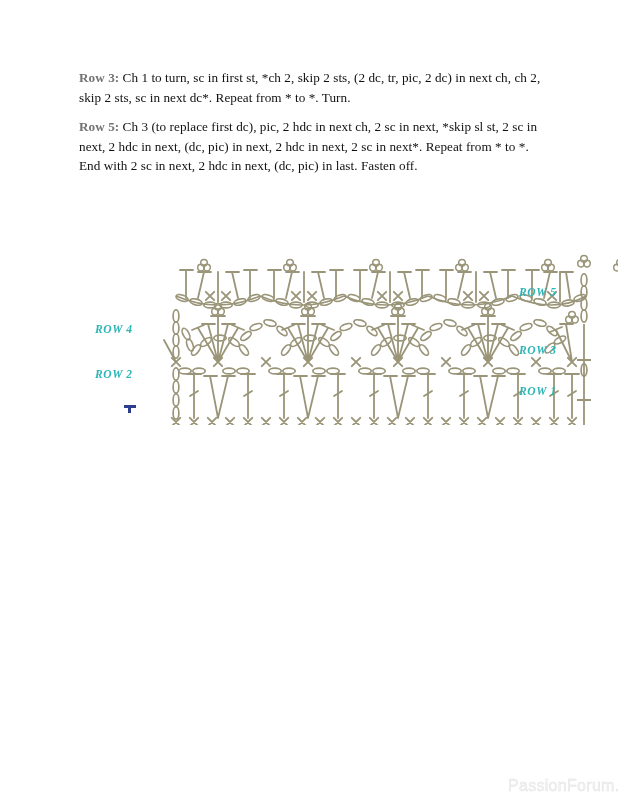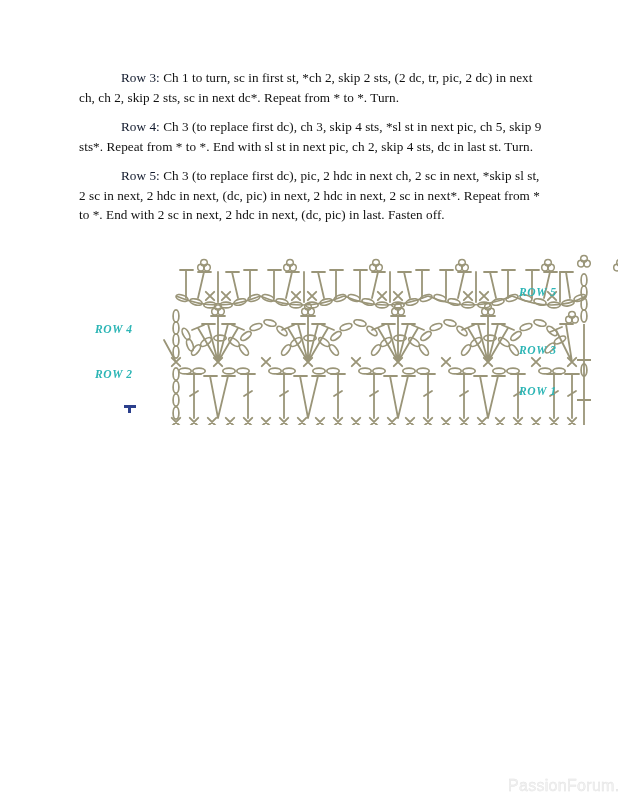--- a/index.html
+++ b/index.html
@@ -30,23 +30,22 @@
   .para {
     font-size: 13.2px;
     line-height: 19.5px;
     color: #111111;
     text-align: left;
     margin: 0 0 10px 0;
     letter-spacing: 0.05px;
   }
   .para:last-child { margin-bottom: 0; }
   .rowlabel {
-    font-weight: normal;
-    color: #0f172a;
-    margin-left: 42px;
+    font-weight: bold;
+    color: #737373;
   }
   .diagram-wrap {
     position: absolute;
     left: 86px;
     top: 250px;
     width: 548px;
     height: 175px;
   }
   .diagram-wrap svg {
     display: block;
@@ -64,21 +63,20 @@
     user-select: none;
   }
 </style>
 </head>
 <body>
 
 <div class="page">
 
   <div class="instructions">
     <p class="para"><span class="rowlabel">Row 3:</span><span> Ch 1 to turn, sc in first st, *ch 2, skip 2 sts, (2 dc, tr, pic, 2 dc) in next ch, ch 2, skip 2 sts, sc in next dc*. Repeat from * to *. Turn.</span></p>
-    <p class="para"><span class="rowlabel">Row 4:</span><span> Ch 3 (to replace first dc), ch 3, skip 4 sts, *sl st in next pic, ch 5, skip 9 sts*. Repeat from * to *. End with sl st in next pic, ch 2, skip 4 sts, dc in last st. Turn.</span></p>
     <p class="para"><span class="rowlabel">Row 5:</span><span> Ch 3 (to replace first dc), pic, 2 hdc in next ch, 2 sc in next, *skip sl st, 2 sc in next, 2 hdc in next, (dc, pic) in next, 2 hdc in next, 2 sc in next*. Repeat from * to *. End with 2 sc in next, 2 hdc in next, (dc, pic) in last. Fasten off.</span></p>
   </div>
 
   <div class="diagram-wrap">
     <svg width="548" height="175" viewBox="0 0 548 175" xmlns="http://www.w3.org/2000/svg">
       <defs>
 
         <g id="chO">
           <ellipse cx="0" cy="0" rx="6.2" ry="2.9" fill="none" stroke="#9a9578" stroke-width="1.7"></ellipse>
         </g>

